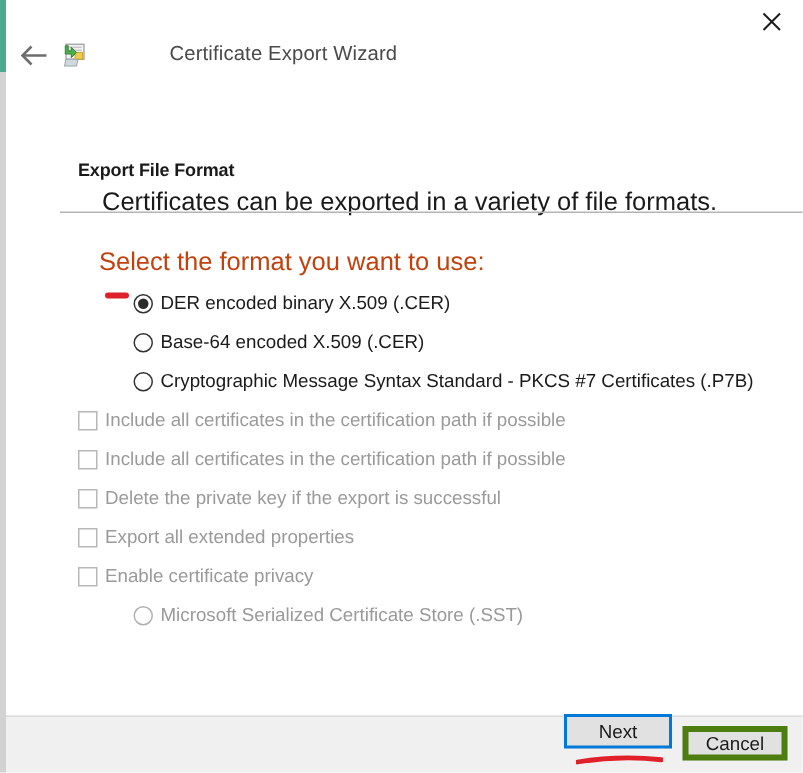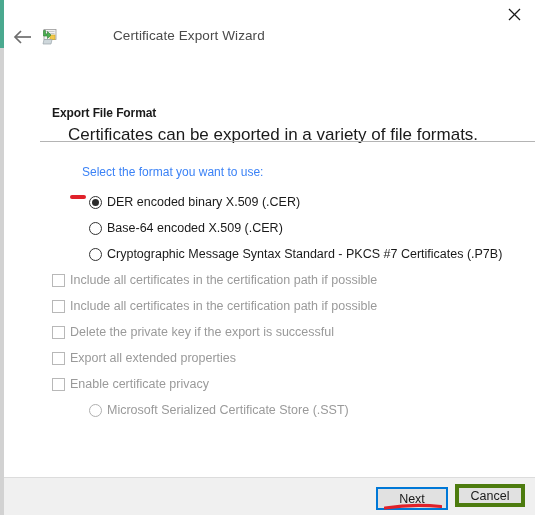--- a/index.html
+++ b/index.html
@@ -117,24 +117,24 @@
     left: 40px;
     top: 141px;
     width: 495px;
     height: 1px;
     background: #b4b4b4;
   }
 
   
   #prompt-label {
     position: absolute;
-    left: 82px;
+    left: 66px;
     top: 165px;
-    font-size: 12px;
-    color: #3b82f6;
+    font-size: 17px;
+    color: #c2410c;
   }
 
   #options-list {
     position: absolute;
     left: 0;
     top: 189px;
     width: 451px;
   }
   .opt-row {
     position: relative;
@@ -220,21 +220,21 @@
     font-size: 12.5px;
     color: #1a1a1a;
     display: flex;
     align-items: center;
     justify-content: center;
     box-sizing: border-box;
     cursor: default;
   }
   #next-button {
     left: 376px;
-    top: 487px;
+    top: 476px;
     width: 72px;
     border: 2px solid #0078d7;
   }
   #cancel-button {
     left: 455px;
     top: 484px;
     width: 70px;
     border: 4px solid #4d7c0f;
   }
   #annotation-underline {

